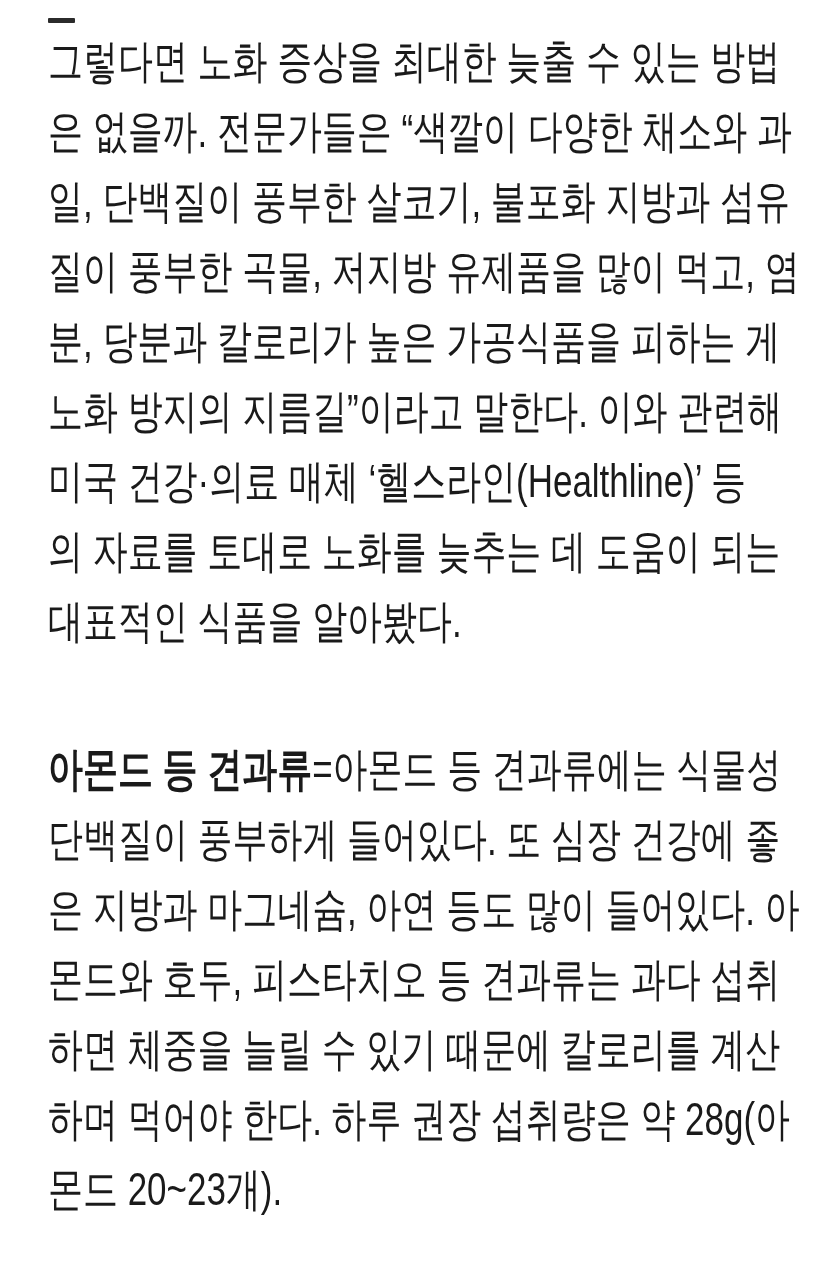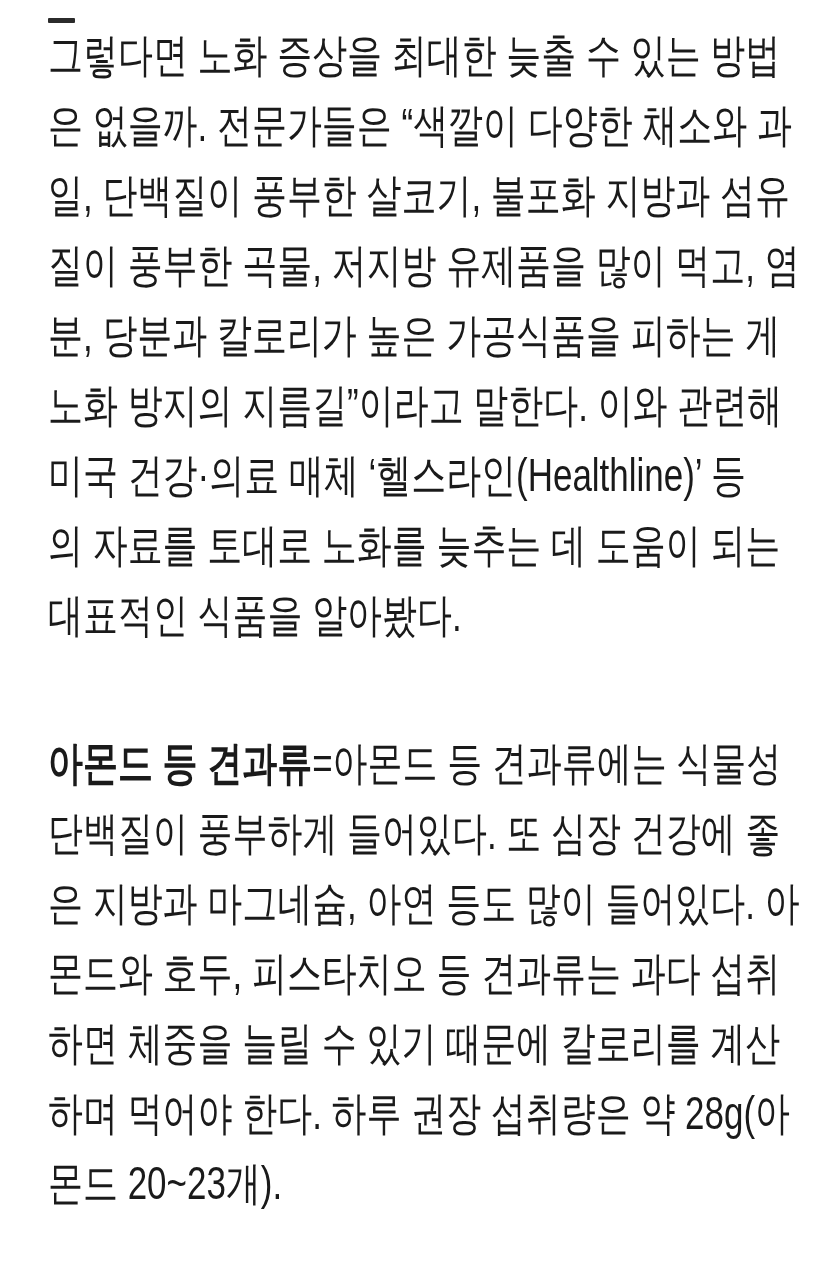--- a/index.html
+++ b/index.html
@@ -11,21 +11,21 @@
     height: 1270px;
     background: #ffffff;
     overflow: hidden;
     font-family: "Liberation Sans", sans-serif;
   }
   main.article {
     position: relative;
     box-sizing: border-box;
     width: 830px;
     height: 1270px;
-    padding: 20px 30px 0 48px;
+    padding: 26px 30px 0 48px;
     color: #1a1a1a;
   }
   
   .remnant {
     position: absolute;
     left: 48px;
     top: 18px;
     width: 27px;
     height: 5px;
     background: #2b2b2b;

